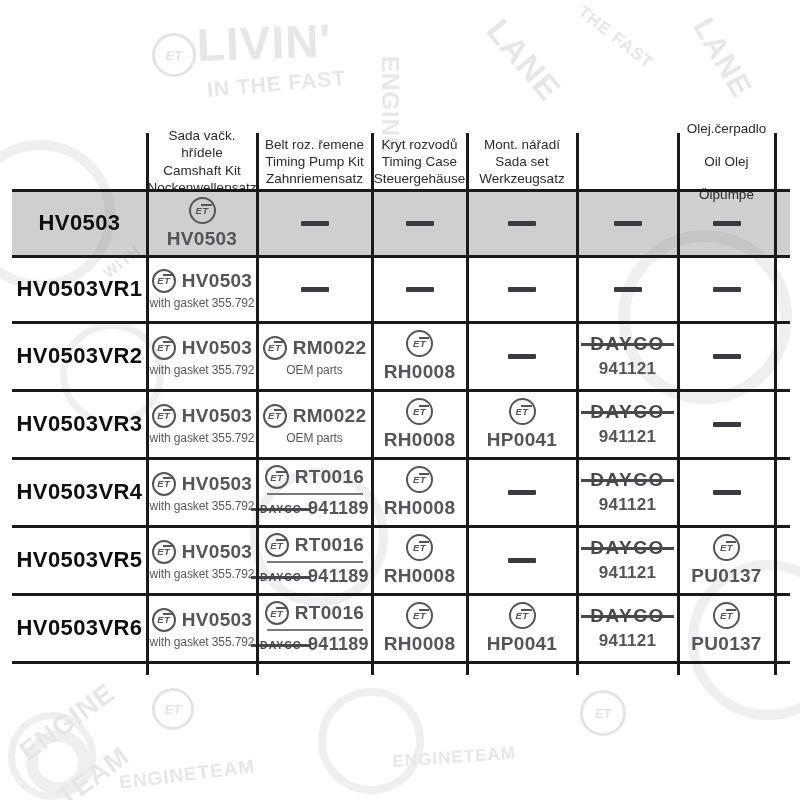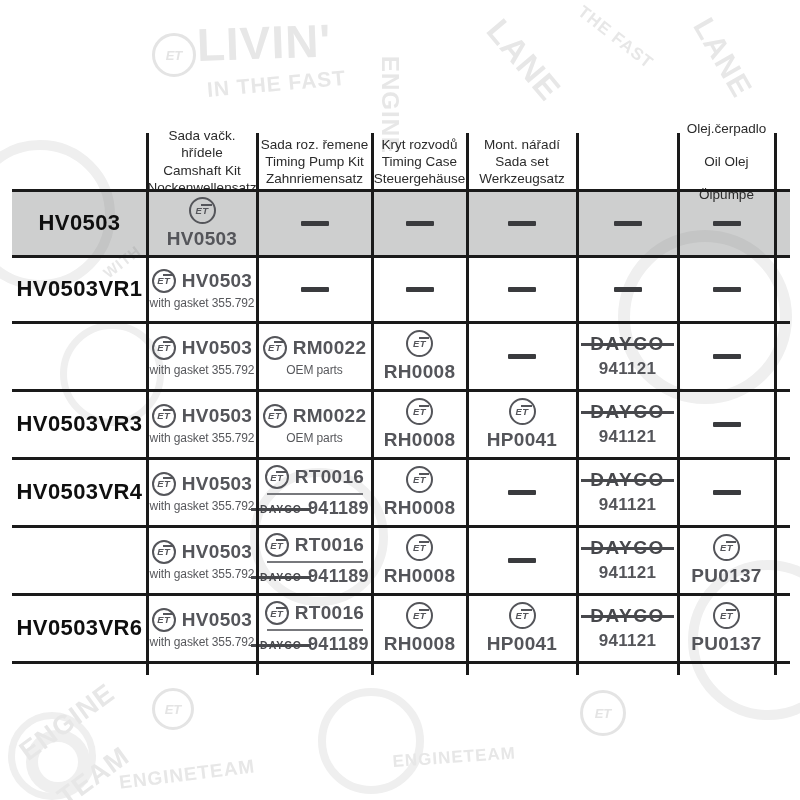--- a/index.html
+++ b/index.html
@@ -82,21 +82,21 @@
     <div class="wm-text" style="left: 118px; top: 772px; font-size: 19px; transform: rotate(-7deg);">ENGINETEAM</div>
     <div class="wm-text" style="left: 392px; top: 752px; font-size: 17px; transform: rotate(-4deg);">ENGINETEAM</div>
   </div>
 <div id="table-layer">
     <div class="cell" style="left: 147px; top: 133px; width: 110px; height: 57px;">
       <div class="hdr-line">Sada vačk. hřídele</div>
       <div class="hdr-line">Camshaft Kit</div>
       <div class="hdr-line">Nockenwellensatz</div>
     </div>
     <div class="cell" style="left: 257px; top: 133px; width: 115px; height: 57px;">
-      <div class="hdr-line">Sada roz. řemene</div>
+      <div class="hdr-line">Belt roz. řemene</div>
       <div class="hdr-line">Timing Pump Kit</div>
       <div class="hdr-line">Zahnriemensatz</div>
     </div>
     <div class="cell" style="left: 372px; top: 133px; width: 95px; height: 57px;">
       <div class="hdr-line">Kryt rozvodů</div>
       <div class="hdr-line">Timing Case</div>
       <div class="hdr-line">Steuergehäuse</div>
     </div>
     <div class="cell" style="left: 467px; top: 133px; width: 110px; height: 57px; text-align: right;">
       <div class="hdr-line">Mont. nářadí</div>
@@ -153,20 +153,23 @@
     </div>
     <div class="cell" style="left: 467px; top: 256px; width: 110px; height: 66px;">
       <span class="dash"></span>
     </div>
     <div class="cell" style="left: 577px; top: 256px; width: 101px; height: 66px;">
       <span class="dash"></span>
     </div>
     <div class="cell" style="left: 678px; top: 256px; width: 97px; height: 66px;">
       <span class="dash"></span>
     </div>
+    <div class="cell" style="left: 12px; top: 322px; width: 135px; height: 68px;">
+      <div class="row-label">HV0503VR2</div>
+    </div>
     <div class="cell" style="left: 147px; top: 322px; width: 110px; height: 68px;">
       <div class="part-line">
         <span class="et sm">
           <span class="et-in">ET</span>
         </span>
         <span class="part-num">HV0503</span>
       </div>
       <div class="sub-text">with gasket 355.792</div>
     </div>
     <div class="cell" style="left: 257px; top: 322px; width: 115px; height: 68px;">
@@ -267,20 +270,23 @@
     </div>
     <div class="cell" style="left: 467px; top: 458px; width: 110px; height: 68px;">
       <span class="dash"></span>
     </div>
     <div class="cell" style="left: 577px; top: 458px; width: 101px; height: 68px;">
       <span class="dayco lg">DAYCO</span>
       <div class="part-num mid">941121</div>
     </div>
     <div class="cell" style="left: 678px; top: 458px; width: 97px; height: 68px;">
       <span class="dash"></span>
+    </div>
+    <div class="cell" style="left: 12px; top: 526px; width: 135px; height: 68px;">
+      <div class="row-label">HV0503VR5</div>
     </div>
     <div class="cell" style="left: 147px; top: 526px; width: 110px; height: 68px;">
       <div class="part-line">
         <span class="et sm">
           <span class="et-in">ET</span>
         </span>
         <span class="part-num">HV0503</span>
       </div>
       <div class="sub-text">with gasket 355.792</div>
     </div>

